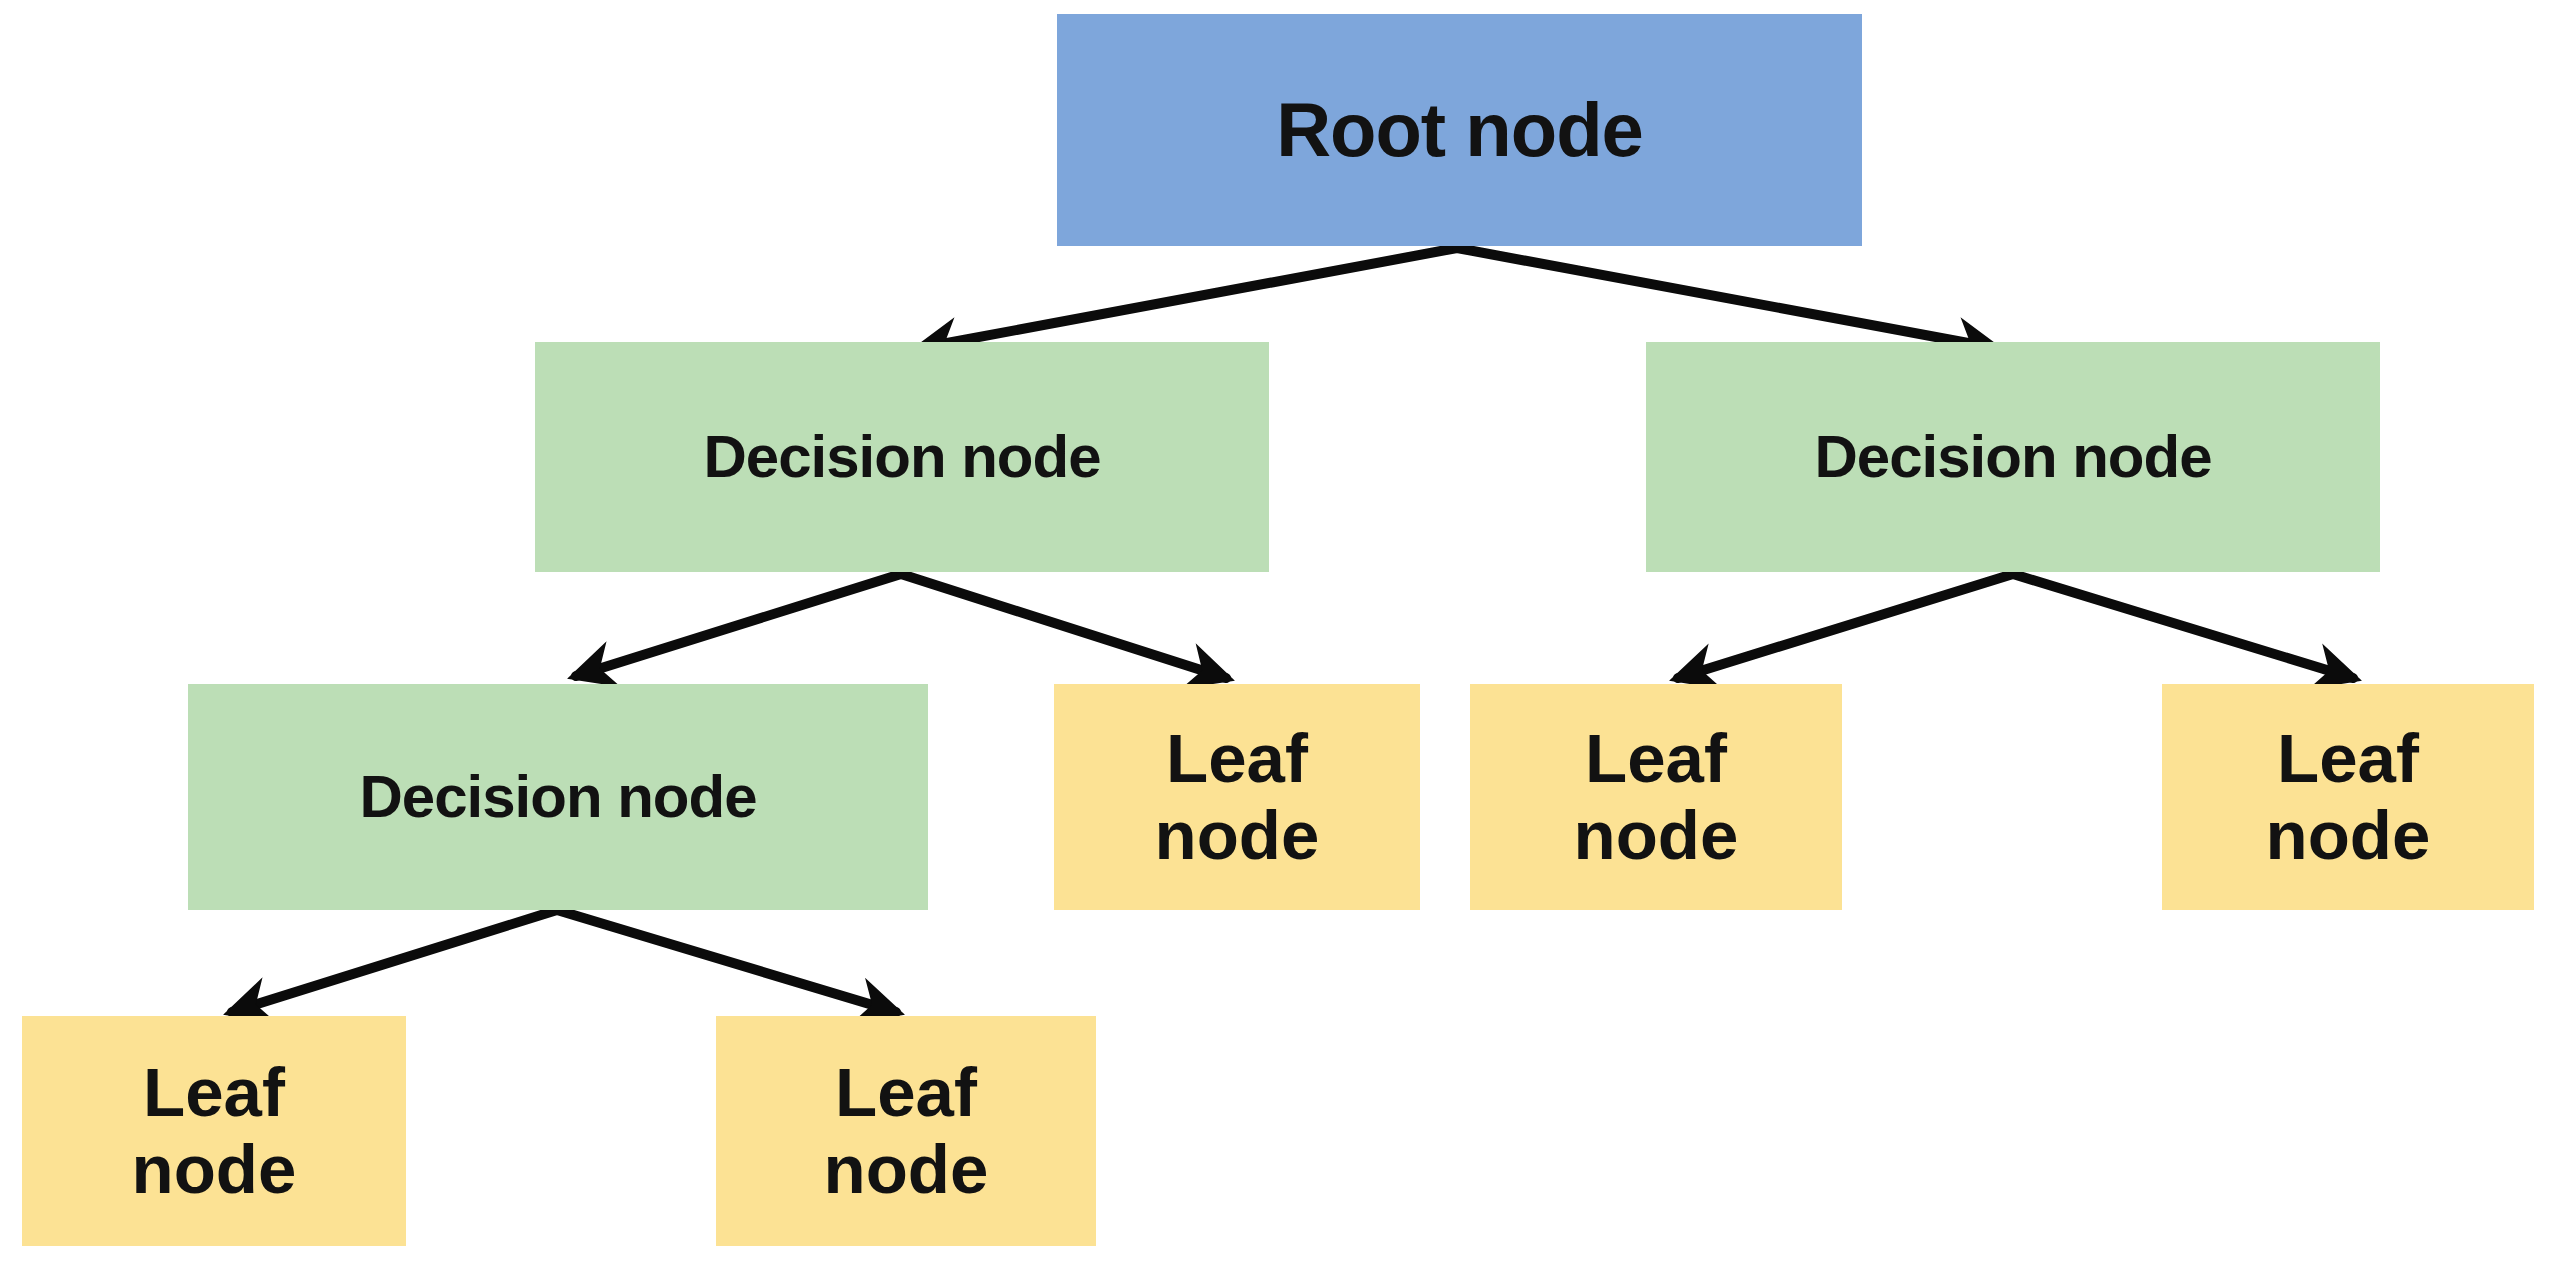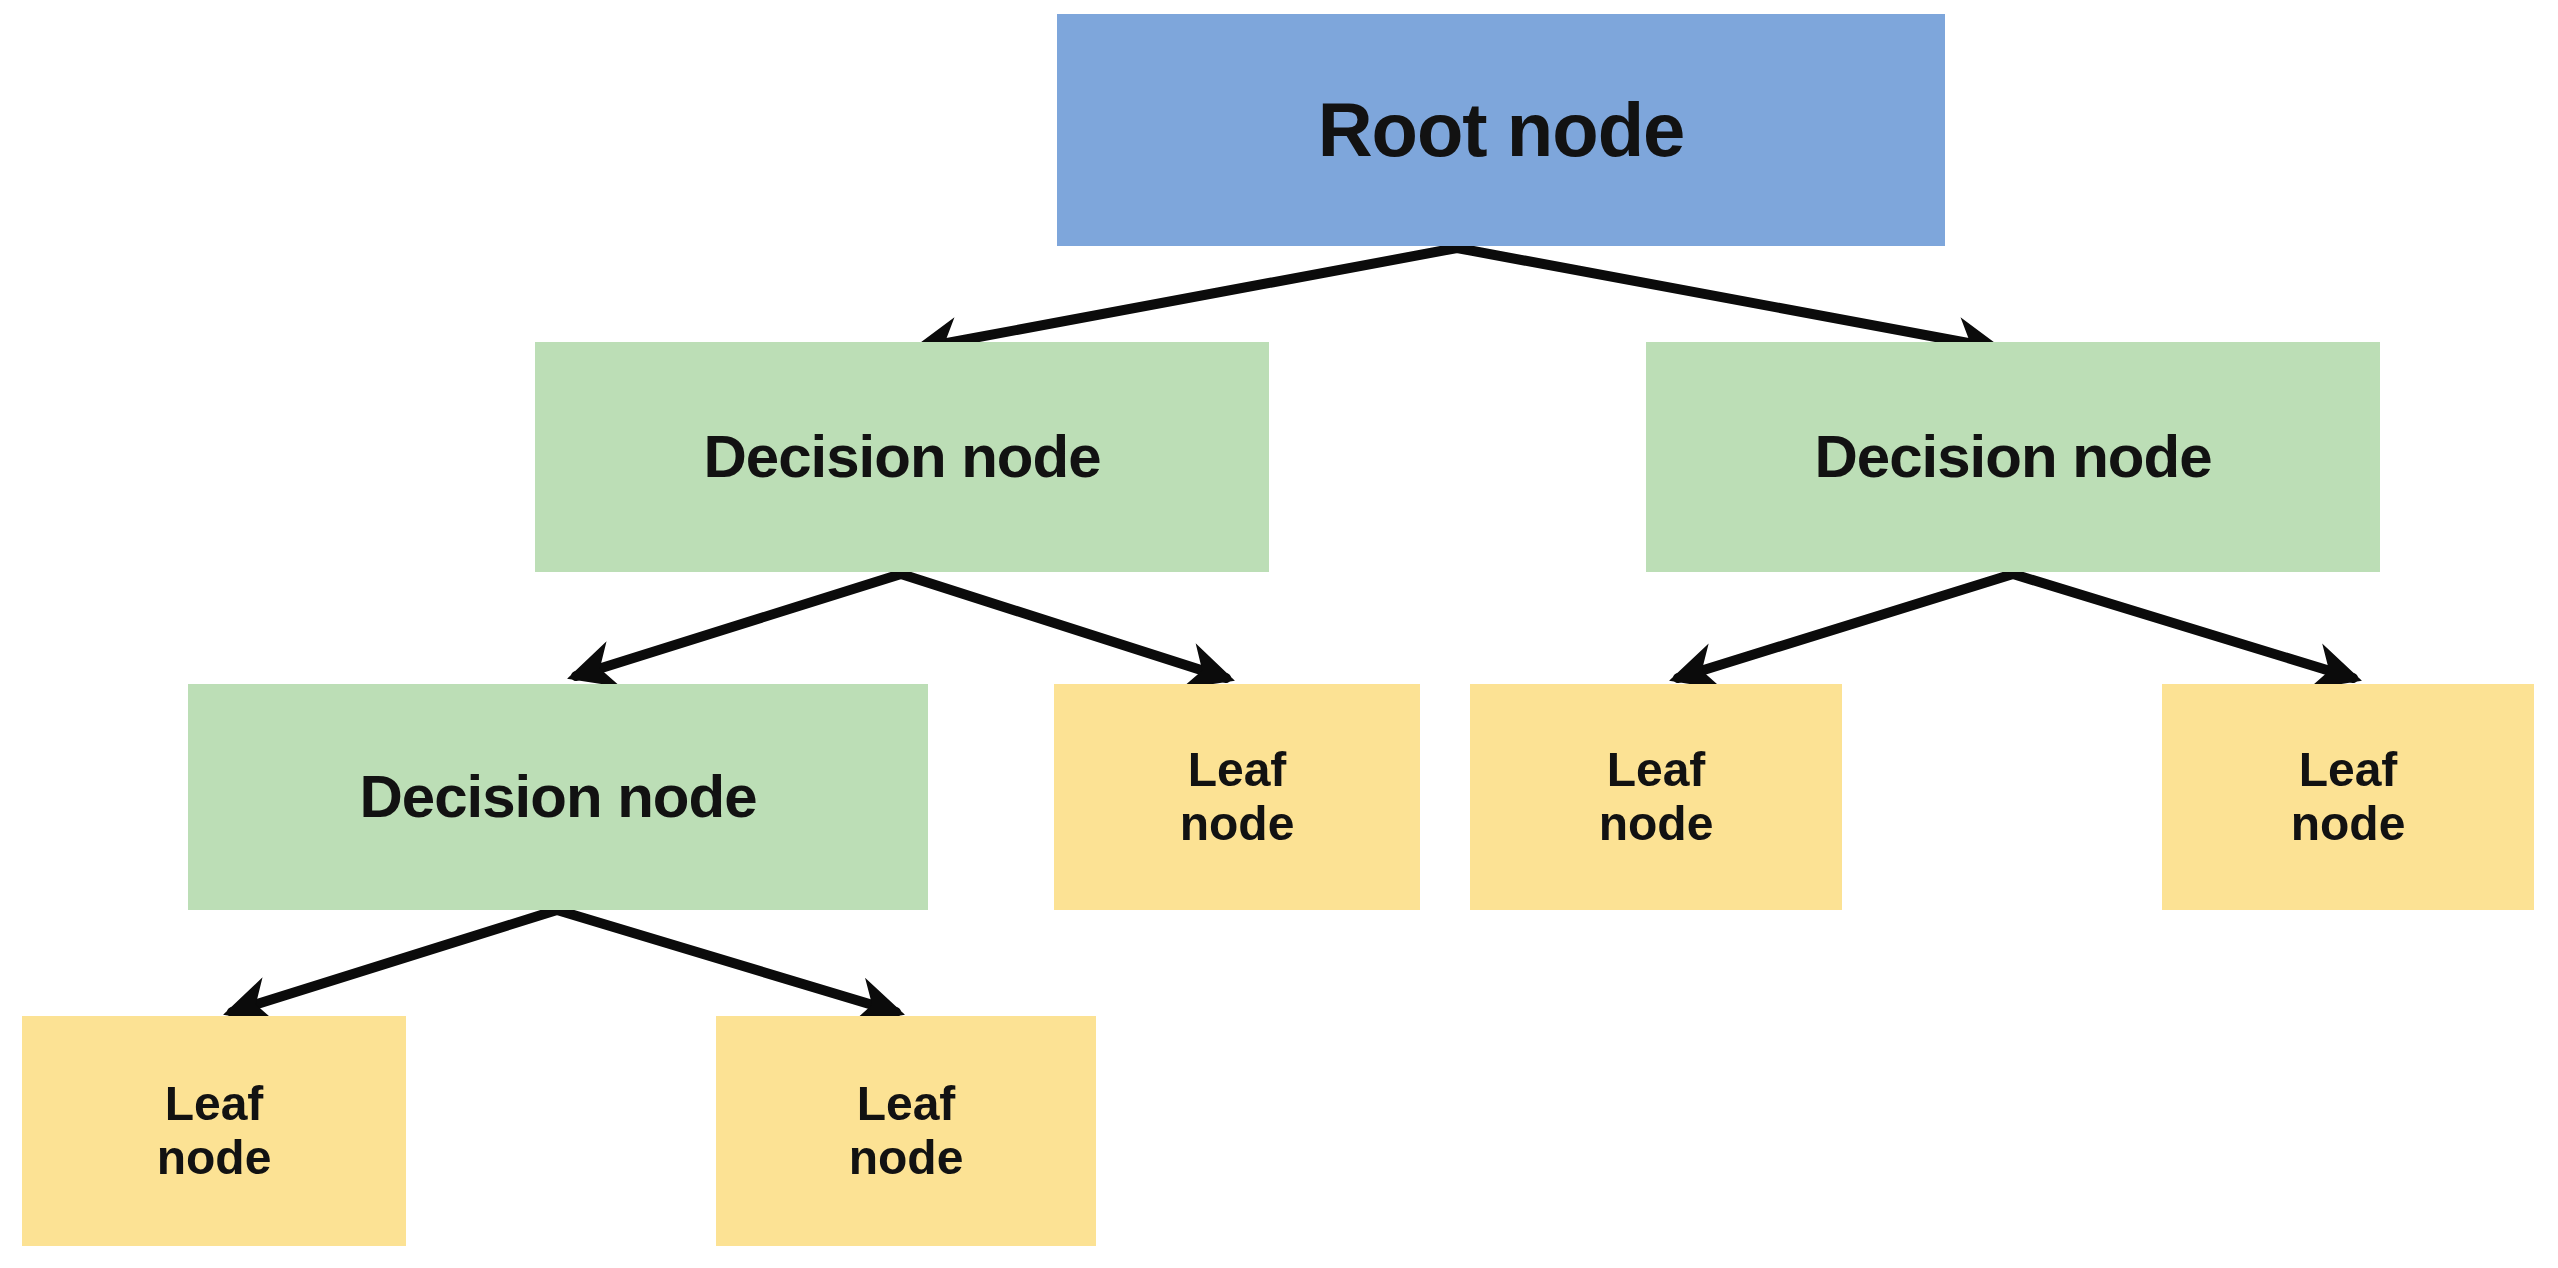--- a/index.html
+++ b/index.html
@@ -33,21 +33,21 @@
   }
   .node .label {
     font-weight: 700;
     color: #121212;
     white-space: pre-line;
     letter-spacing: -1px;
     line-height: 1.12;
   }
   .node.root .label { font-size: 76px; }
   .node.decision .label { font-size: 60px; }
-  .node.leaf .label { font-size: 48px; letter-spacing: 0px; }
+  .node.leaf .label { font-size: 69px; letter-spacing: 0px; }
   .edge-path {
     fill: none;
     stroke-linecap: round;
   }
 </style>
 </head>
 <body>
 
 <div id="canvas" style="background: rgb(255, 255, 255);">
   <svg id="edges-svg" viewBox="0 0 2558 1268" xmlns="http://www.w3.org/2000/svg">
@@ -61,21 +61,21 @@
         <path d="M 1457 248 L 1995 348" class="edge-path" stroke="#0b0b0b" stroke-width="10" marker-end="url(#arrowhead)"></path>
         <path d="M 901 574 L 576 676" class="edge-path" stroke="#0b0b0b" stroke-width="10" marker-end="url(#arrowhead)"></path>
         <path d="M 901 574 L 1226 678" class="edge-path" stroke="#0b0b0b" stroke-width="10" marker-end="url(#arrowhead)"></path>
         <path d="M 2013 574 L 1678 678" class="edge-path" stroke="#0b0b0b" stroke-width="10" marker-end="url(#arrowhead)"></path>
         <path d="M 2013 574 L 2353 678" class="edge-path" stroke="#0b0b0b" stroke-width="10" marker-end="url(#arrowhead)"></path>
         <path d="M 557 910 L 232 1012" class="edge-path" stroke="#0b0b0b" stroke-width="10" marker-end="url(#arrowhead)"></path>
         <path d="M 557 910 L 896 1012" class="edge-path" stroke="#0b0b0b" stroke-width="10" marker-end="url(#arrowhead)"></path>
       </g>
   </svg>
 
-<div class="node root" style="left: 1057px; top: 14px; width: 888px; height: 232px; background: rgb(126, 166, 219);">
+<div class="node root" style="left: 1057px; top: 14px; width: 805px; height: 232px; background: rgb(126, 166, 219);">
       <span class="label" style="color: rgb(18, 18, 18);">Root node</span>
     </div>
     <div class="node decision" style="left: 535px; top: 342px; width: 734px; height: 230px; background: rgb(188, 222, 182);">
       <span class="label" style="color: rgb(18, 18, 18);">Decision node</span>
     </div>
     <div class="node decision" style="left: 1646px; top: 342px; width: 734px; height: 230px; background: rgb(188, 222, 182);">
       <span class="label" style="color: rgb(18, 18, 18);">Decision node</span>
     </div>
     <div class="node decision" style="left: 188px; top: 684px; width: 740px; height: 226px; background: rgb(188, 222, 182);">
       <span class="label" style="color: rgb(18, 18, 18);">Decision node</span>

